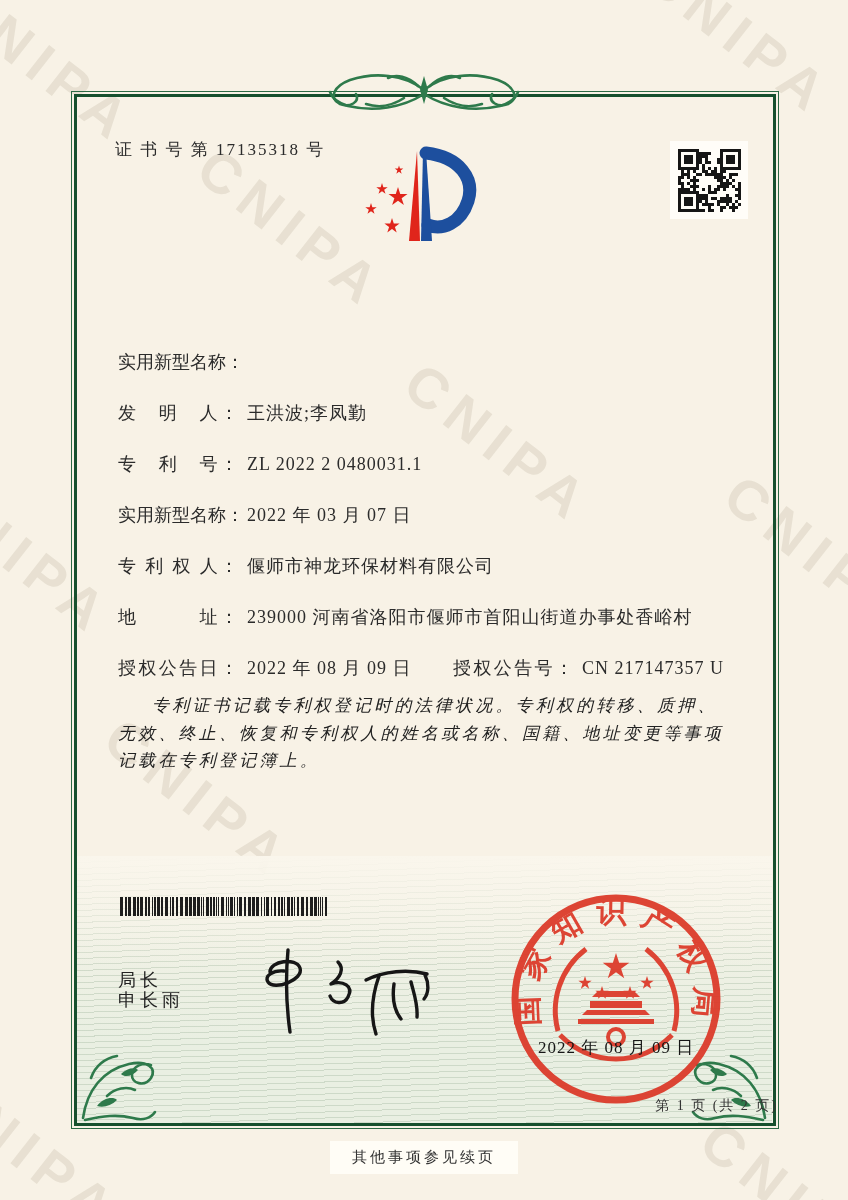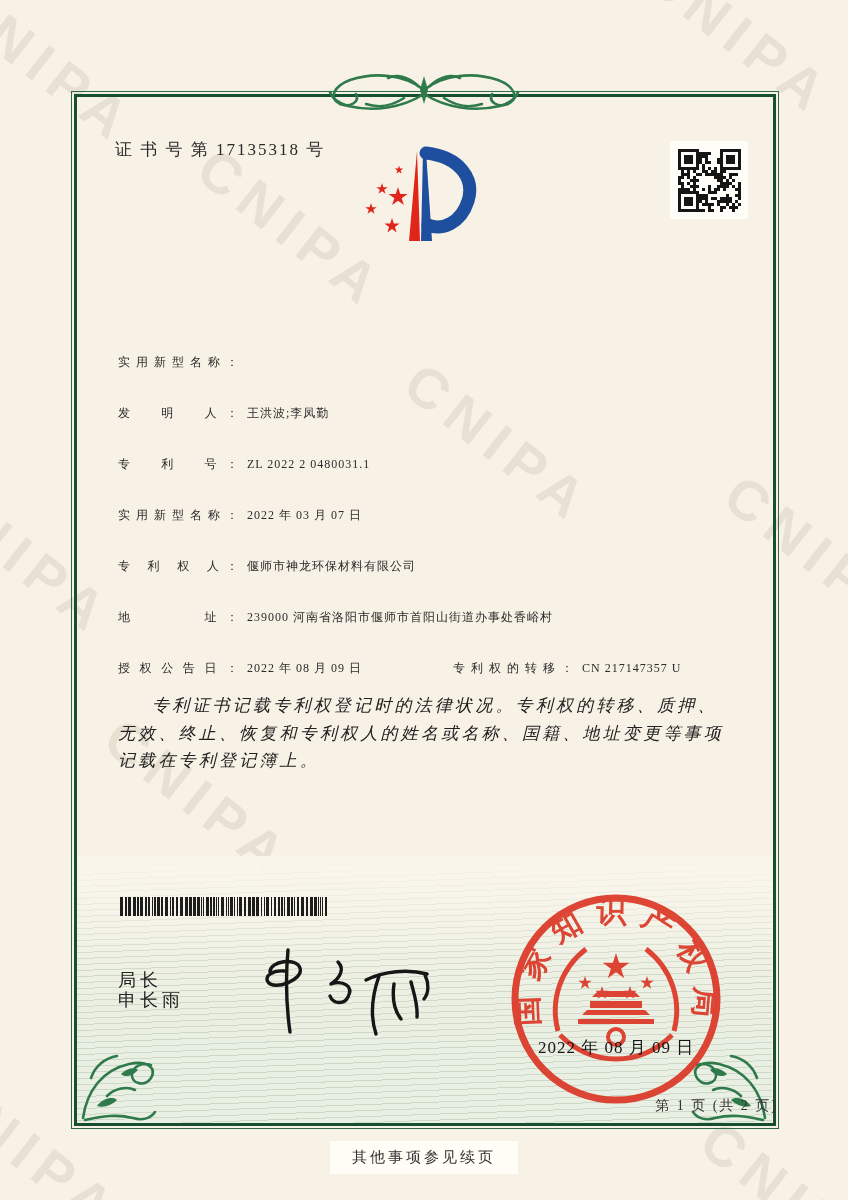--- a/index.html
+++ b/index.html
@@ -26,21 +26,21 @@
   .logo{position:absolute;left:363px;top:146px;z-index:3;}
   .qr-wrap{position:absolute;left:670px;top:141px;width:78px;height:78px;background:#fffdf8;
            display:flex;align-items:center;justify-content:center;z-index:3;}
   .qr{display:grid;grid-template-columns:repeat(21,3px);grid-auto-rows:3px;}
   .qr .qm{background:#161616;}
 
   .title{position:absolute;left:72px;top:252px;width:706px;text-align:center;
          font-size:40px;font-weight:700;letter-spacing:7px;color:#1c1c1c;z-index:3;}
 
   .fields{position:absolute;left:118px;top:352px;width:618px;z-index:3;}
-  .frow{display:flex;align-items:baseline;font-size:12px;line-height:20px;margin-bottom:31px;}
+  .frow{display:flex;align-items:baseline;font-size:18px;line-height:20px;margin-bottom:31px;}
   .flabel{display:inline-block;width:120px;text-align:justify;text-align-last:justify;
           flex:0 0 120px;white-space:pre;}
   .fvalue{margin-left:9px;letter-spacing:1px;}
   .frow .v1{width:206px;flex:0 0 206px;}
   .frow .l2{margin-left:0;}
 
   .body-text{position:absolute;left:118px;top:692px;width:616px;font-size:17px;
              line-height:27.5px;letter-spacing:3.2px;color:#222;z-index:3;font-style:italic;}
   .body-text p{margin:0;text-indent:2em;}
 
@@ -607,21 +607,21 @@
       <span class="flabel">专 利 权 人：</span>
       <span class="fvalue">偃师市神龙环保材料有限公司</span>
     </div>
     <div class="frow">
       <span class="flabel">地　　　址：</span>
       <span class="fvalue">239000  河南省洛阳市偃师市首阳山街道办事处香峪村</span>
     </div>
     <div class="frow">
       <span class="flabel">授权公告日：</span>
       <span class="fvalue v1">2022 年 08 月 09 日</span>
-      <span class="flabel l2">专利权的转移：</span>
+      <span class="flabel l2">授权公告号：</span>
       <span class="fvalue">CN 217147357 U</span>
     </div>
   </div>
 
   <div class="body-text">
     <p>专利证书记载专利权登记时的法律状况。专利权的转移、质押、无效、终止、恢复和专利权人的姓名或名称、国籍、地址变更等事项记载在专利登记簿上。</p>
   </div>
 
   <div class="barcode"><i style="width: 3px; margin-right: 2px;"></i><i style="width: 2px; margin-right: 1px;"></i><i style="width: 3px; margin-right: 2px;"></i><i style="width: 3px; margin-right: 1px;"></i><i style="width: 2px; margin-right: 1px;"></i><i style="width: 3px; margin-right: 2px;"></i><i style="width: 2px; margin-right: 1px;"></i><i style="width: 2px; margin-right: 2px;"></i><i style="width: 1px; margin-right: 1px;"></i><i style="width: 2px; margin-right: 1px;"></i><i style="width: 3px; margin-right: 1px;"></i><i style="width: 2px; margin-right: 2px;"></i><i style="width: 3px; margin-right: 2px;"></i><i style="width: 1px; margin-right: 1px;"></i><i style="width: 2px; margin-right: 2px;"></i><i style="width: 2px; margin-right: 2px;"></i><i style="width: 3px; margin-right: 2px;"></i><i style="width: 3px; margin-right: 1px;"></i><i style="width: 3px; margin-right: 1px;"></i><i style="width: 3px; margin-right: 1px;"></i><i style="width: 3px; margin-right: 1px;"></i><i style="width: 1px; margin-right: 1px;"></i><i style="width: 1px; margin-right: 2px;"></i><i style="width: 3px; margin-right: 1px;"></i><i style="width: 2px; margin-right: 1px;"></i><i style="width: 2px; margin-right: 1px;"></i><i style="width: 1px; margin-right: 1px;"></i><i style="width: 1px; margin-right: 2px;"></i><i style="width: 3px; margin-right: 2px;"></i><i style="width: 1px; margin-right: 1px;"></i><i style="width: 1px; margin-right: 1px;"></i><i style="width: 3px; margin-right: 1px;"></i><i style="width: 1px; margin-right: 2px;"></i><i style="width: 1px; margin-right: 1px;"></i><i style="width: 3px; margin-right: 2px;"></i><i style="width: 2px; margin-right: 2px;"></i><i style="width: 3px; margin-right: 1px;"></i><i style="width: 3px; margin-right: 1px;"></i><i style="width: 3px; margin-right: 2px;"></i><i style="width: 1px; margin-right: 2px;"></i><i style="width: 1px; margin-right: 1px;"></i><i style="width: 3px; margin-right: 2px;"></i><i style="width: 1px; margin-right: 2px;"></i><i style="width: 2px; margin-right: 2px;"></i><i style="width: 2px; margin-right: 1px;"></i><i style="width: 2px; margin-right: 1px;"></i><i style="width: 1px; margin-right: 2px;"></i><i style="width: 3px; margin-right: 1px;"></i><i style="width: 2px; margin-right: 1px;"></i><i style="width: 1px; margin-right: 2px;"></i><i style="width: 2px; margin-right: 2px;"></i><i style="width: 3px; margin-right: 2px;"></i><i style="width: 2px; margin-right: 2px;"></i><i style="width: 3px; margin-right: 1px;"></i><i style="width: 3px; margin-right: 1px;"></i><i style="width: 1px; margin-right: 1px;"></i><i style="width: 1px; margin-right: 1px;"></i><i style="width: 1px; margin-right: 2px;"></i><i style="width: 2px; margin-right: 2px;"></i></div>
 

